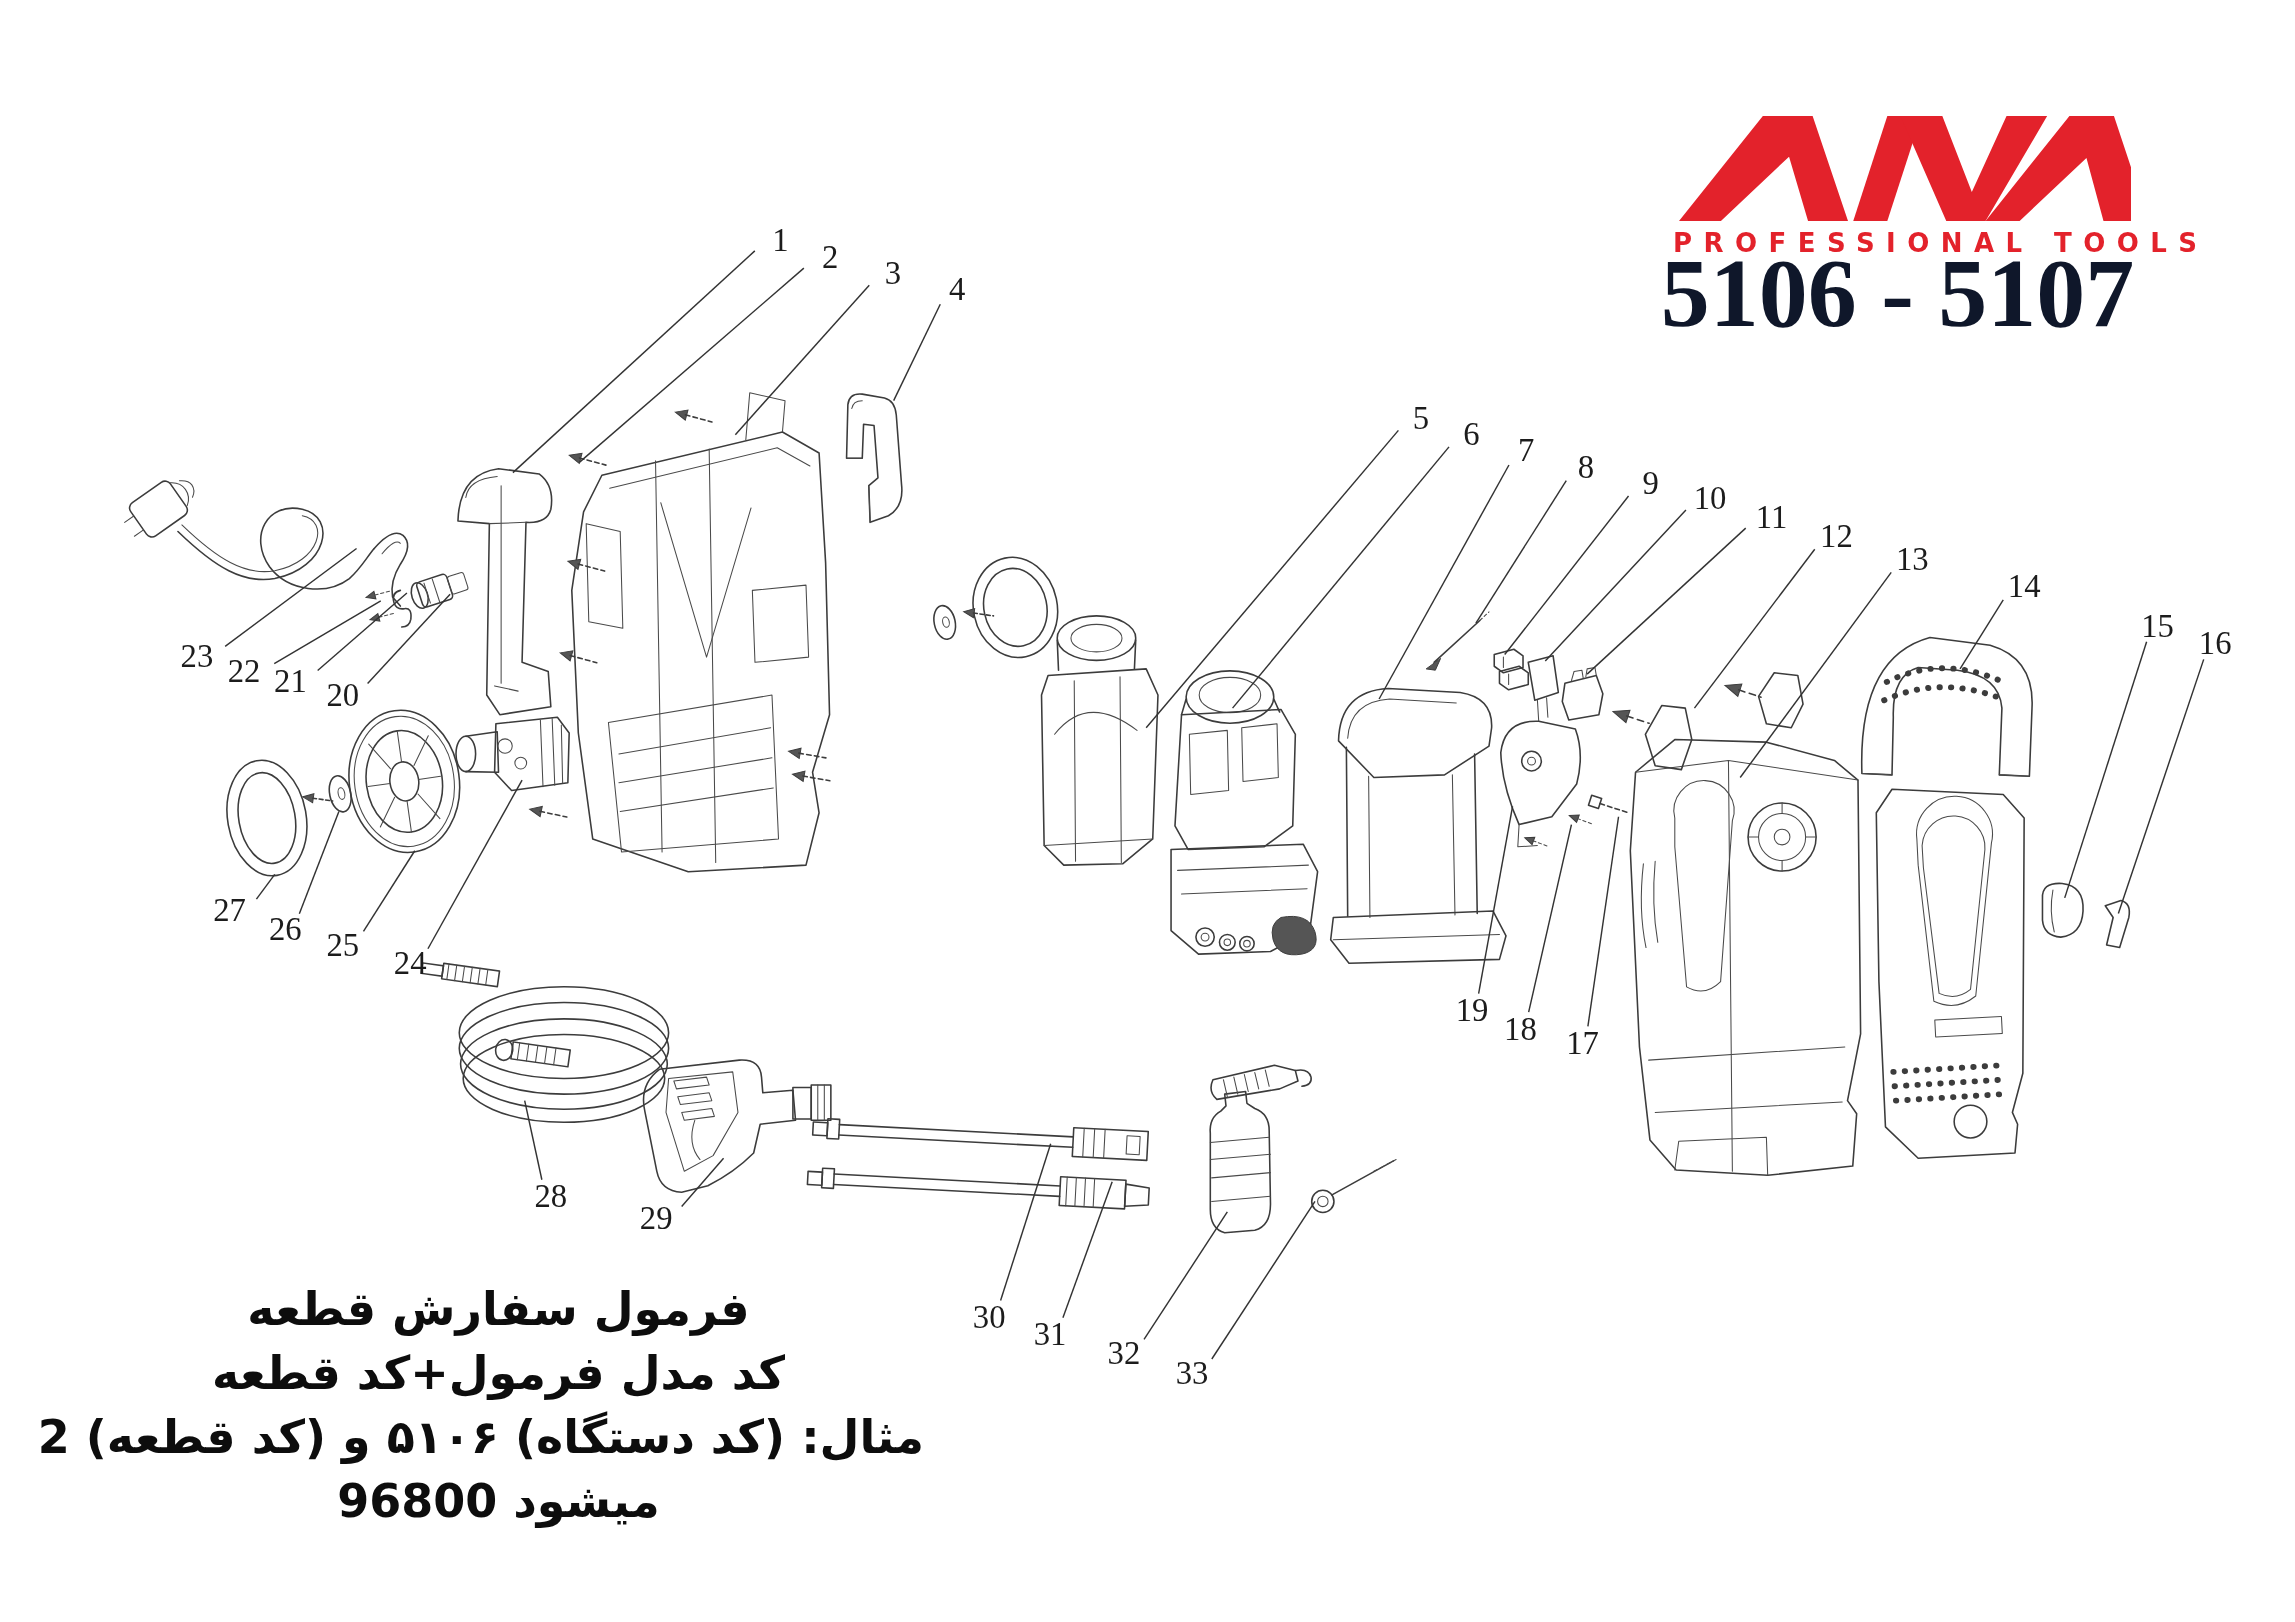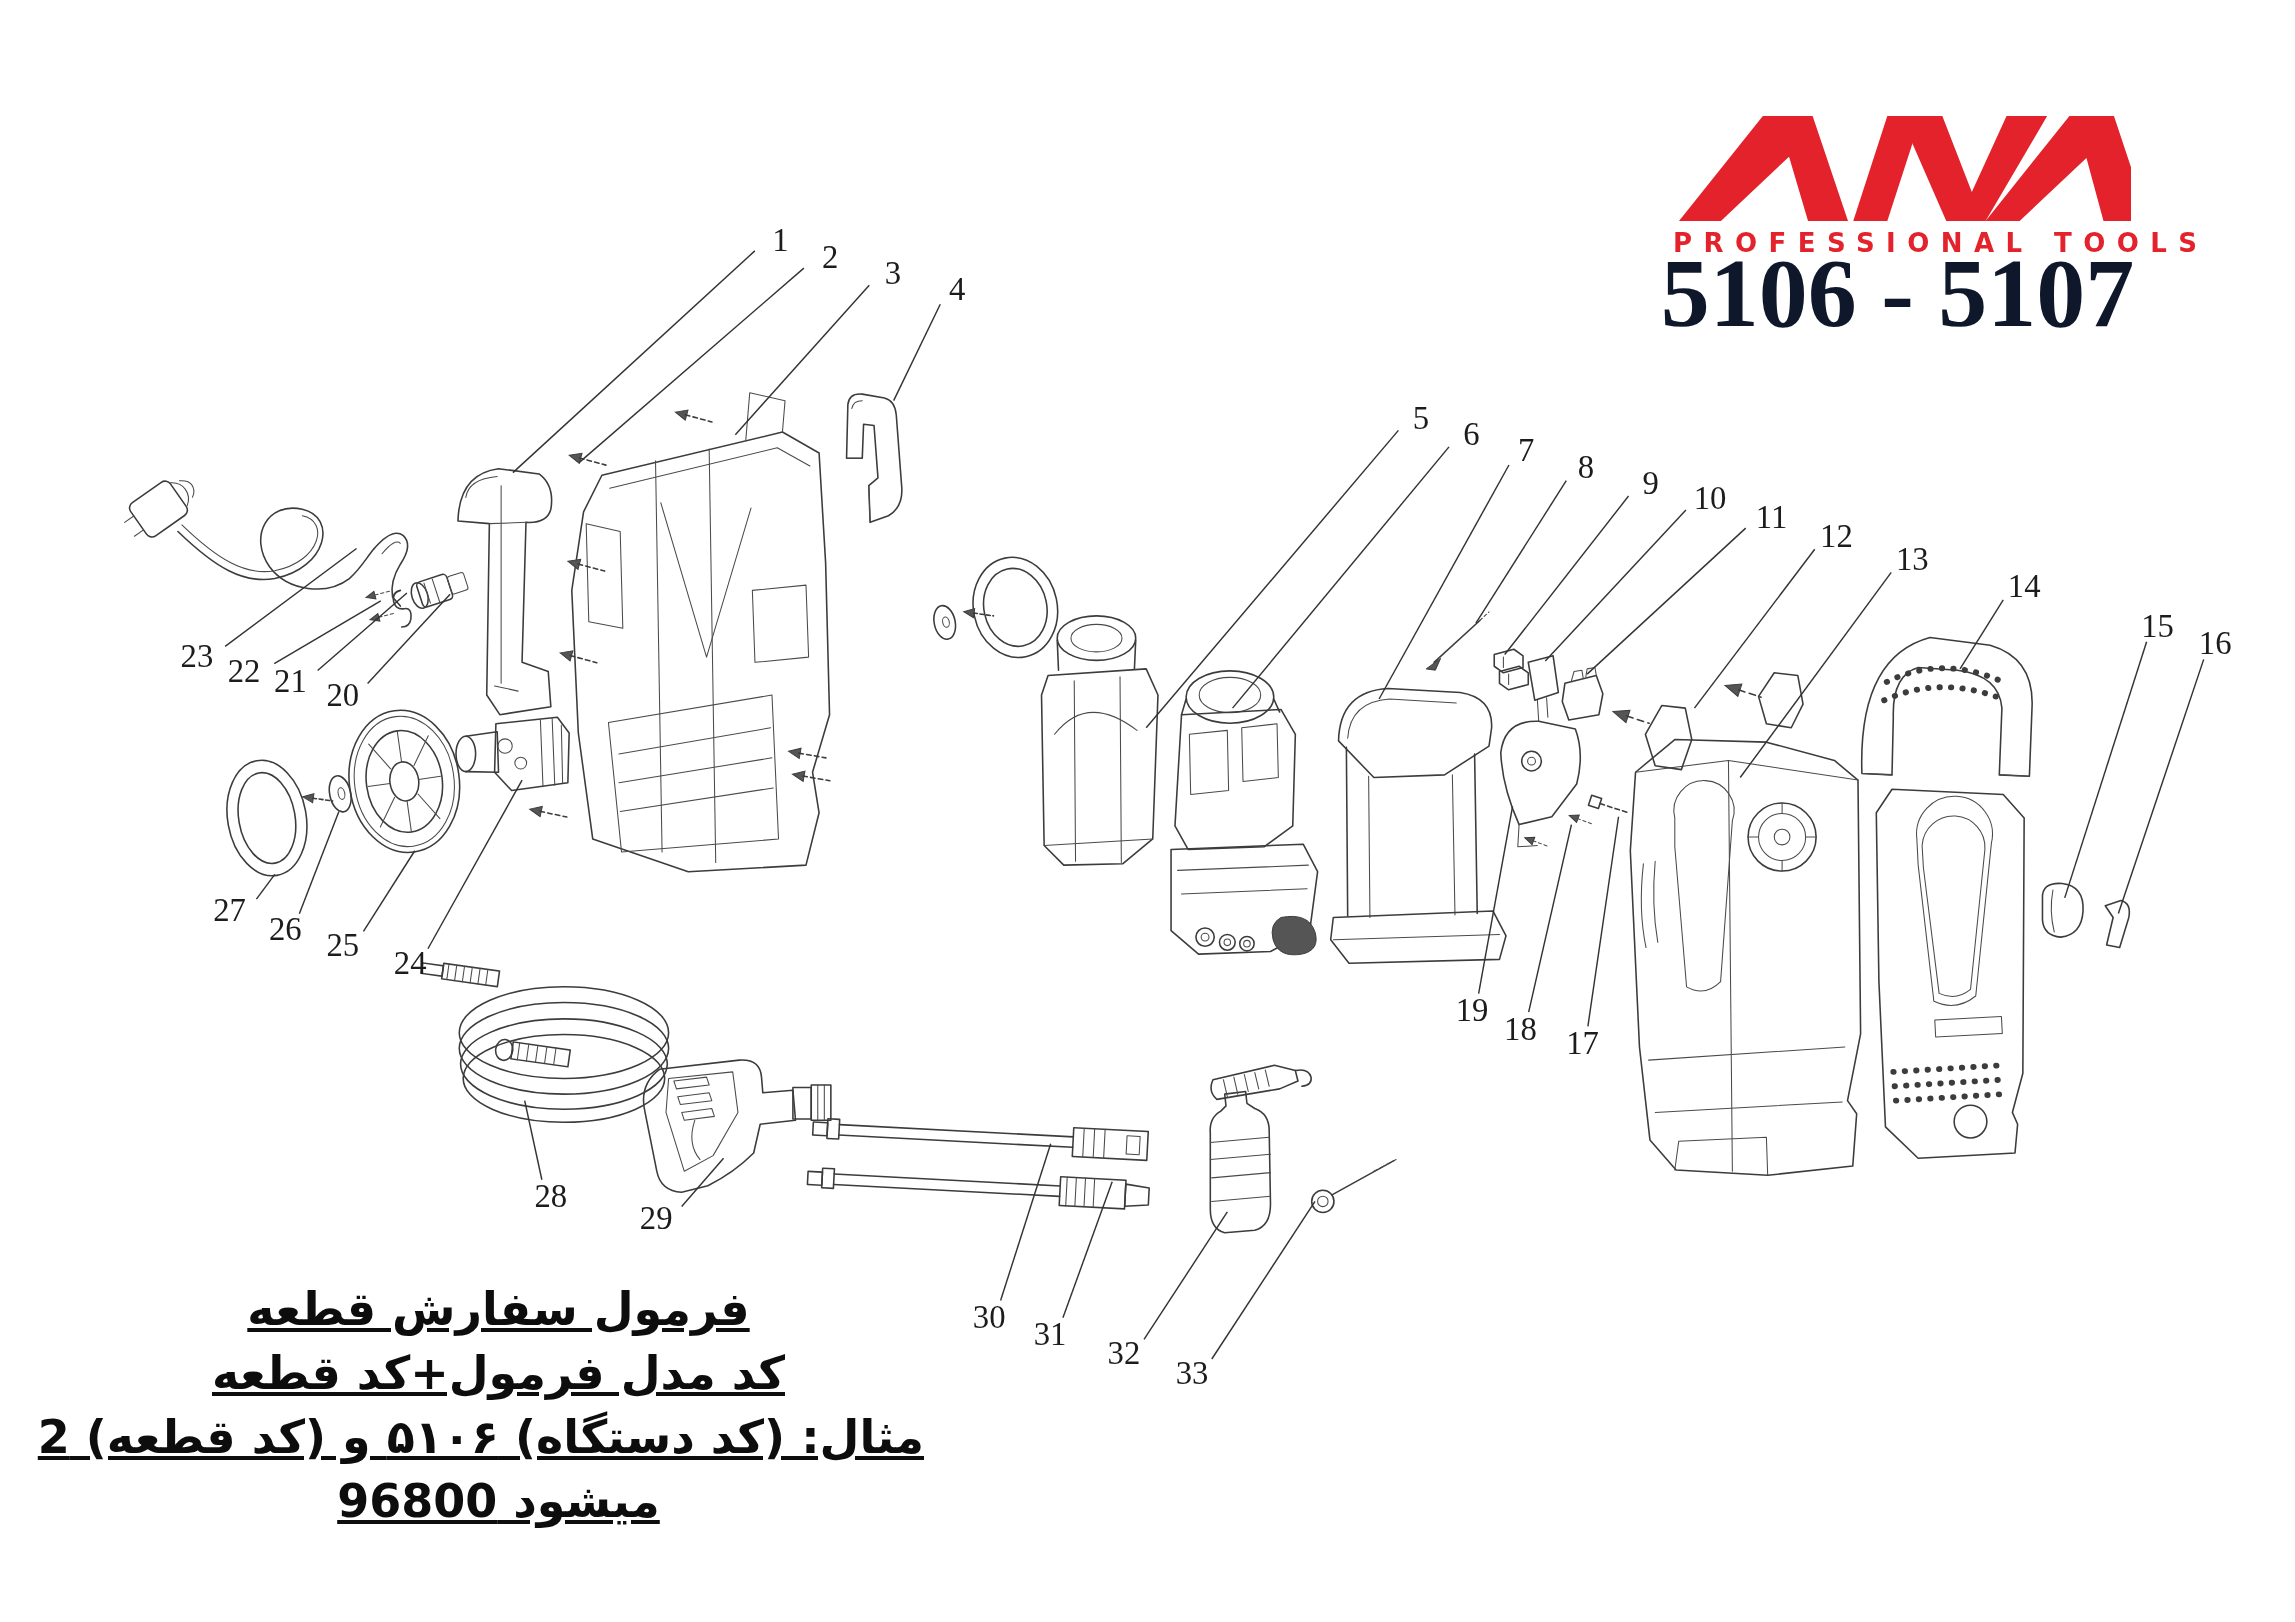--- a/index.html
+++ b/index.html
@@ -10,21 +10,21 @@
   .logo{position:absolute;left:43px;top:10.5px;width:452px;height:105px;}
   .tagline{position:absolute;left:37px;top:123px;width:458px;text-align:center;
            font-family:"DejaVu Sans","Liberation Sans",sans-serif;font-weight:700;
            font-size:26px;letter-spacing:0.44em;white-space:nowrap;}
   .model{position:absolute;left:13px;top:149px;width:497px;text-align:center;
          font-family:"Liberation Serif","DejaVu Serif",serif;font-weight:700;
          font-size:98px;line-height:79px;color:#0f172a;white-space:nowrap;}
   .ordering-note{position:absolute;left:73px;top:1277px;width:851px;text-align:center;
                  direction:rtl;font-family:"DejaVu Sans",sans-serif;font-weight:700;
                  font-size:46px;line-height:64px;color:#0d0d0d;}
-  .ordering-note div{white-space:nowrap;text-decoration:underline;}
+  .ordering-note div{white-space:nowrap;}
   svg text.callout{font-family:"Liberation Serif","DejaVu Serif",serif;font-size:50px;fill:#1c1c1c;}
   .ink{stroke:#3c3c3c;fill:none;stroke-width:2.4;stroke-linejoin:round;stroke-linecap:round;}
   .ink2{stroke:#4a4a4a;fill:none;stroke-width:1.6;stroke-linejoin:round;stroke-linecap:round;}
   .dots{stroke:#3c3c3c;fill:none;stroke-width:9;stroke-dasharray:0.5 17;stroke-linecap:round;}
   .dark{fill:#555;stroke:#3c3c3c;stroke-width:1.5;}
 </style>
 </head>
 <body>
 
 <div class="page">

